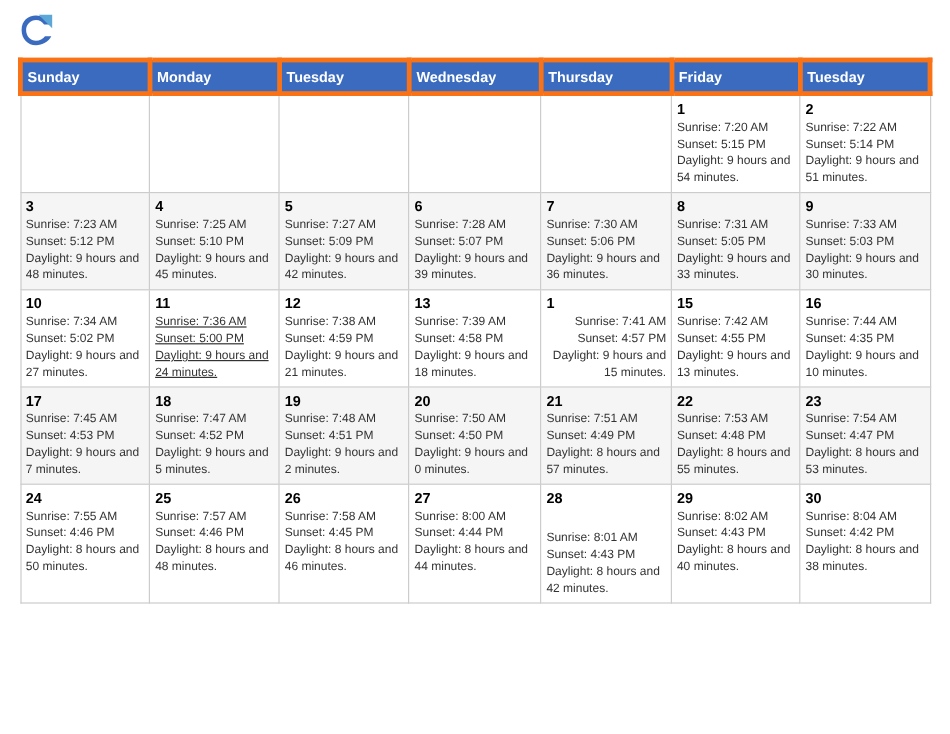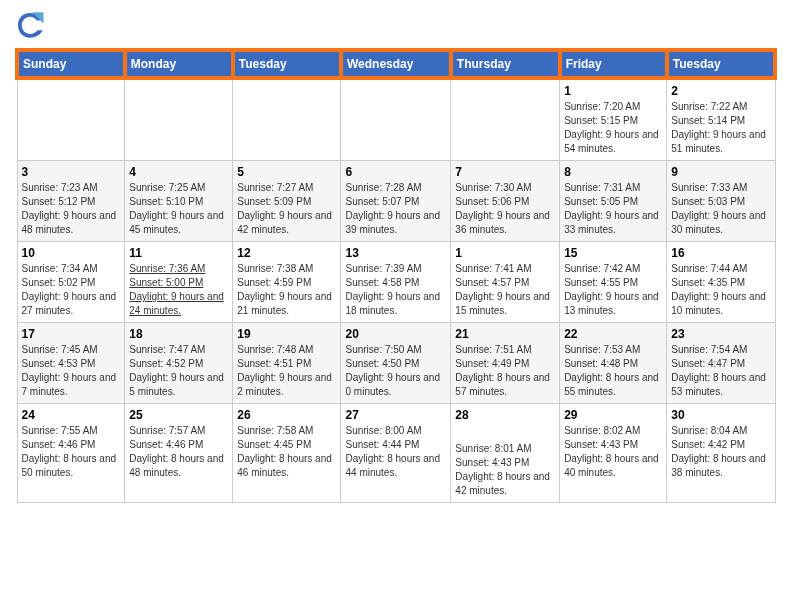--- a/index.html
+++ b/index.html
@@ -209,21 +209,21 @@
 Daylight: 9 hours and 21 minutes.</div>
           </td>
           <td>
             <span class="day-num">13</span>
             <div class="day-info" style="white-space: pre-line;">Sunrise: 7:39 AM
 Sunset: 4:58 PM
 Daylight: 9 hours and 18 minutes.</div>
           </td>
           <td>
             <span class="day-num">1</span>
-            <div class="day-info" style="white-space: pre-line;">Sunrise: 7:41 AM
+            <div class="day-info" style="white-space: pre-line; text-align: right;">Sunrise: 7:41 AM
 Sunset: 4:57 PM
 Daylight: 9 hours and 15 minutes.</div>
           </td>
           <td>
             <span class="day-num">15</span>
             <div class="day-info" style="white-space: pre-line;">Sunrise: 7:42 AM
 Sunset: 4:55 PM
 Daylight: 9 hours and 13 minutes.</div>
           </td>
           <td>

